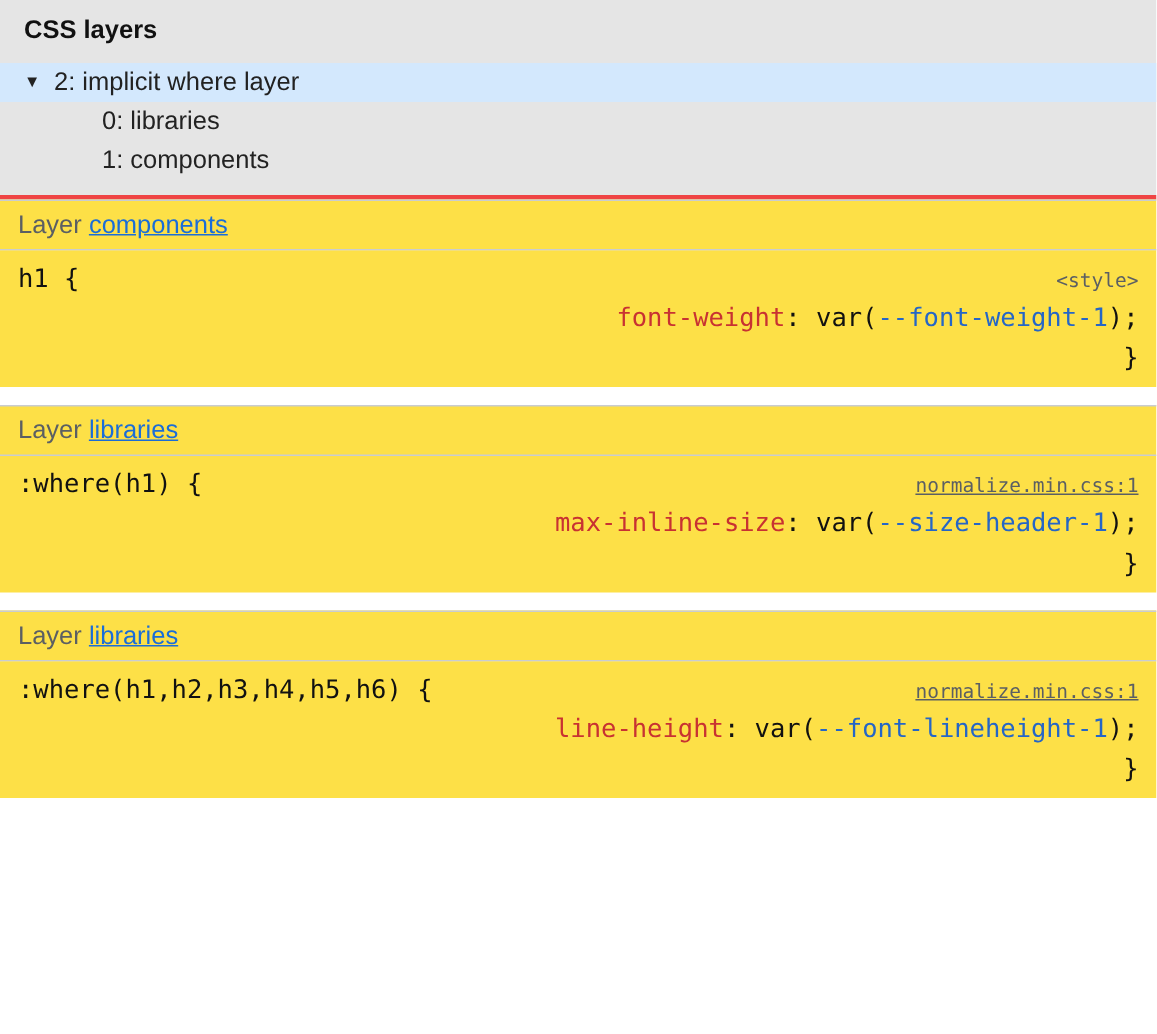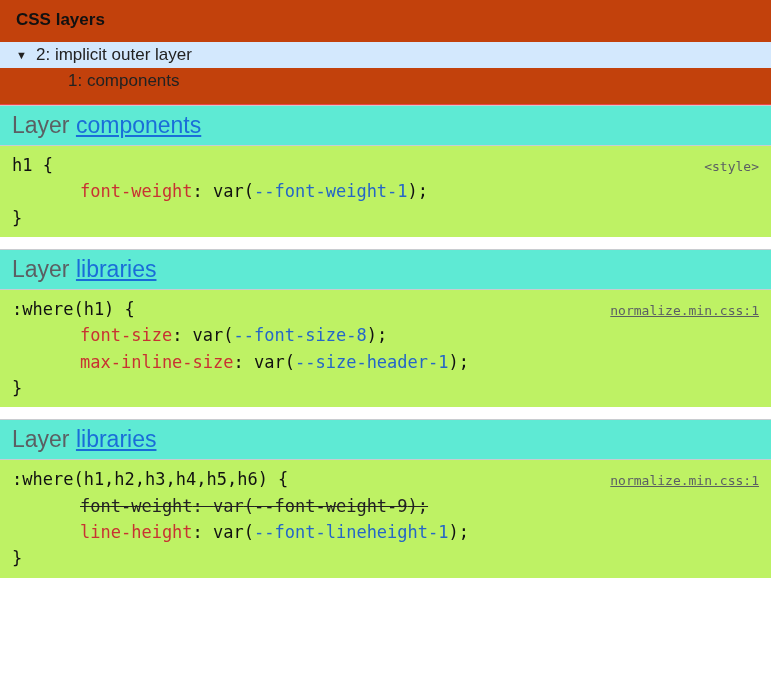--- a/index.html
+++ b/index.html
@@ -4,22 +4,22 @@
 <style>
   * { margin: 0; padding: 0; box-sizing: border-box; }
   body {
     font-family: -apple-system, BlinkMacSystemFont, "Segoe UI", Helvetica, Arial, sans-serif;
     font-size: 16px;
     background: #fff;
     color: #222;
     width: 771px;
   }
   .panel {
-    background: #c2410c;
-    border-bottom: 1px solid #ef4444;
+    background: #e5e5e5;
+    border-bottom: 3px solid #ef4444;
   }
   .panel-header {
     padding: 10px 16px 8px;
     font-weight: 700;
     font-size: 17px;
     color: #111;
   }
   .tree {
     padding: 4px 0 10px 0;
   }
@@ -38,38 +38,39 @@
     width: 14px;
     display: inline-block;
     font-size: 11px;
     color: #222;
     margin-right: 6px;
   }
   .tree-indent {
     display: inline-block;
   }
   .section-header {
-    background: #5eead4;
+    background: #fde047;
     border-top: 1px solid #c9ccd0;
     border-bottom: 1px solid #c9ccd0;
     padding: 6px 12px;
-    font-size: 23px;
+    font-size: 17px;
     color: #5b5f63;
   }
   .section-header a {
     color: #1a6dd8;
     text-decoration: underline;
   }
   .rule-block {
-    background: #bef264;
+    background: #fde047;
     padding: 6px 12px 6px 12px;
     font-family: "SF Mono", Menlo, Consolas, monospace;
     font-size: 17px;
     line-height: 1.55;
     position: relative;
+    text-align: right;
   }
   .rule-top {
     display: flex;
     justify-content: space-between;
     align-items: baseline;
   }
   .selector { color: #111; }
   .source {
     color: #5b5f63;
     font-family: "SF Mono", Menlo, Consolas, monospace;
@@ -101,21 +102,26 @@
 </head>
 <body>
 
 <div class="panel">
   <div class="panel-header">CSS layers</div>
 
   <div class="tree" id="tree">
       <div class="tree-row selected">
         <span class="tree-indent" style="width: 0px;"></span>
         <span class="tree-arrow">▼</span>
-        <span>2: implicit outer layer</span>
+        <span>2: implicit where layer</span>
+      </div>
+      <div class="tree-row">
+        <span class="tree-indent" style="width: 32px;"></span>
+        <span class="tree-arrow"></span>
+        <span>0: libraries</span>
       </div>
       <div class="tree-row">
         <span class="tree-indent" style="width: 32px;"></span>
         <span class="tree-arrow"></span>
         <span>1: components</span>
       </div>
     </div>
 </div>
 
 <div id="sections">
@@ -128,28 +134,26 @@
       <div class="decl"><span class="prop">font-weight</span><span class="punct">: </span><span class="func">var</span><span class="punct">(</span><span class="var">--font-weight-1</span><span class="punct">);</span></div>
       <div class="brace">}</div>
     </div>
     <div class="panel-gap"></div>
     <div class="section-header"><span>Layer </span><a href="#">libraries</a></div>
     <div class="rule-block">
       <div class="rule-top">
         <span><span class="selector">:where(h1)</span><span class="brace"> {</span></span>
         <span class="source underline">normalize.min.css:1</span>
       </div>
-      <div class="decl"><span class="prop">font-size</span><span class="punct">: </span><span class="func">var</span><span class="punct">(</span><span class="var">--font-size-8</span><span class="punct">);</span></div>
       <div class="decl"><span class="prop">max-inline-size</span><span class="punct">: </span><span class="func">var</span><span class="punct">(</span><span class="var">--size-header-1</span><span class="punct">);</span></div>
       <div class="brace">}</div>
     </div>
     <div class="panel-gap"></div>
     <div class="section-header"><span>Layer </span><a href="#">libraries</a></div>
     <div class="rule-block">
       <div class="rule-top">
         <span><span class="selector">:where(h1,h2,h3,h4,h5,h6)</span><span class="brace"> {</span></span>
         <span class="source underline">normalize.min.css:1</span>
       </div>
-      <div class="decl struck"><span class="prop">font-weight</span><span class="punct">: </span><span class="func">var</span><span class="punct">(</span><span class="var">--font-weight-9</span><span class="punct">);</span></div>
       <div class="decl"><span class="prop">line-height</span><span class="punct">: </span><span class="func">var</span><span class="punct">(</span><span class="var">--font-lineheight-1</span><span class="punct">);</span></div>
       <div class="brace">}</div>
     </div>
   </div>
 
 </body></html>

